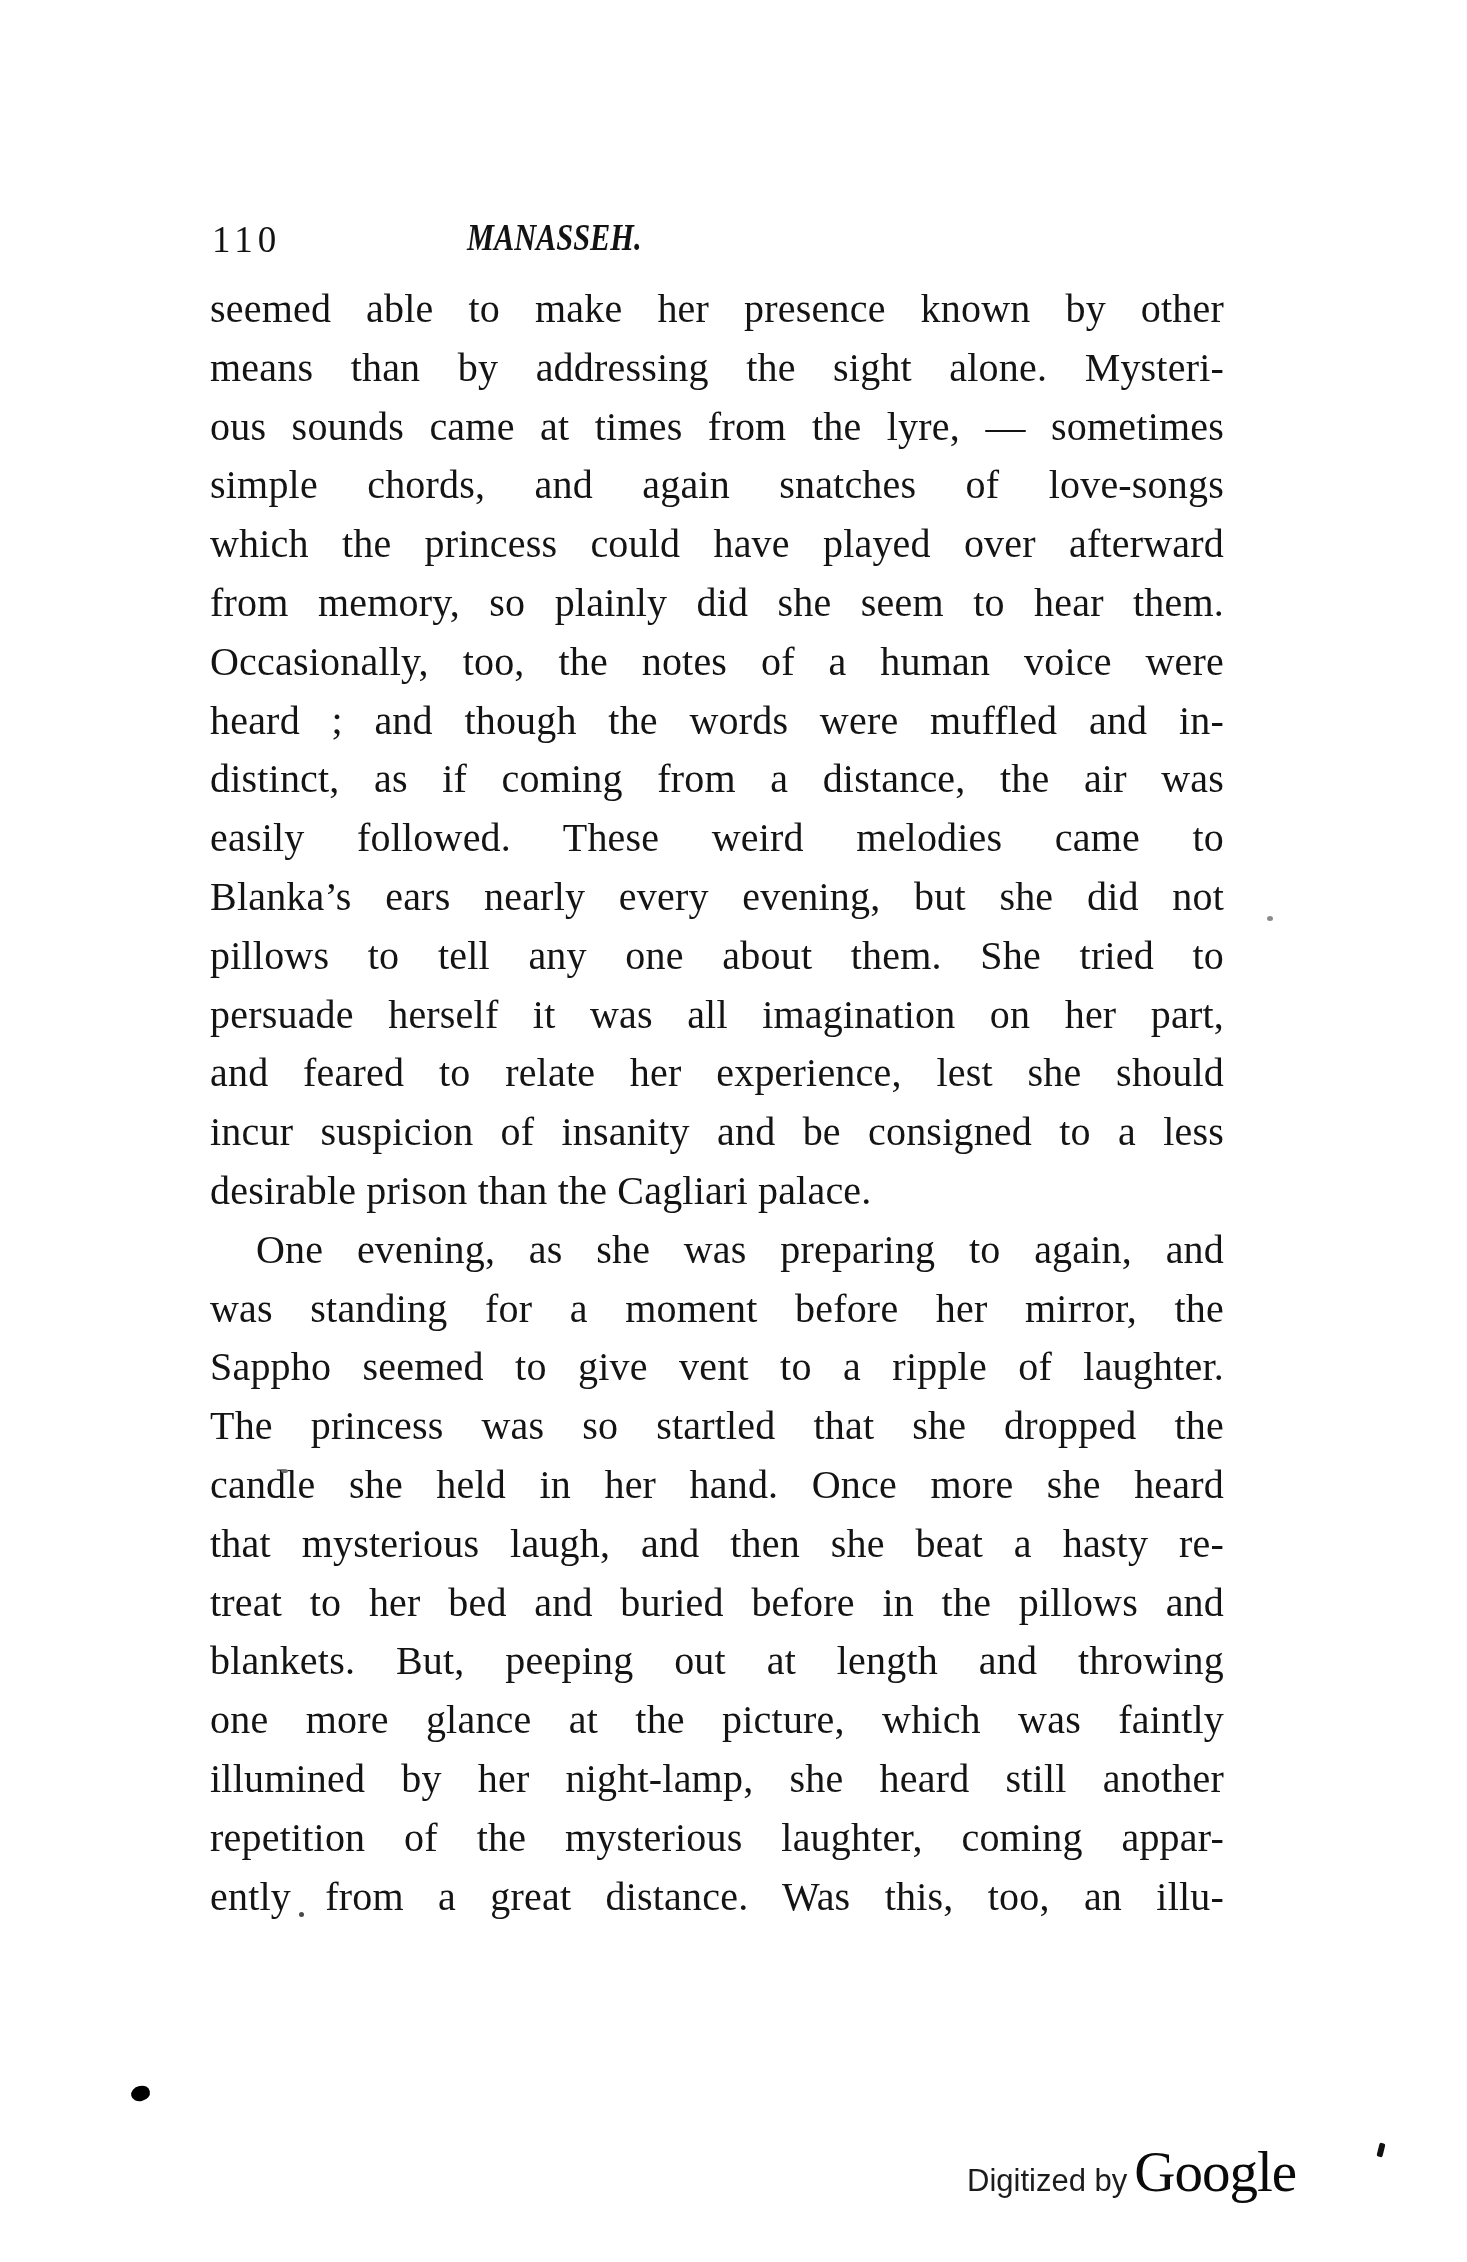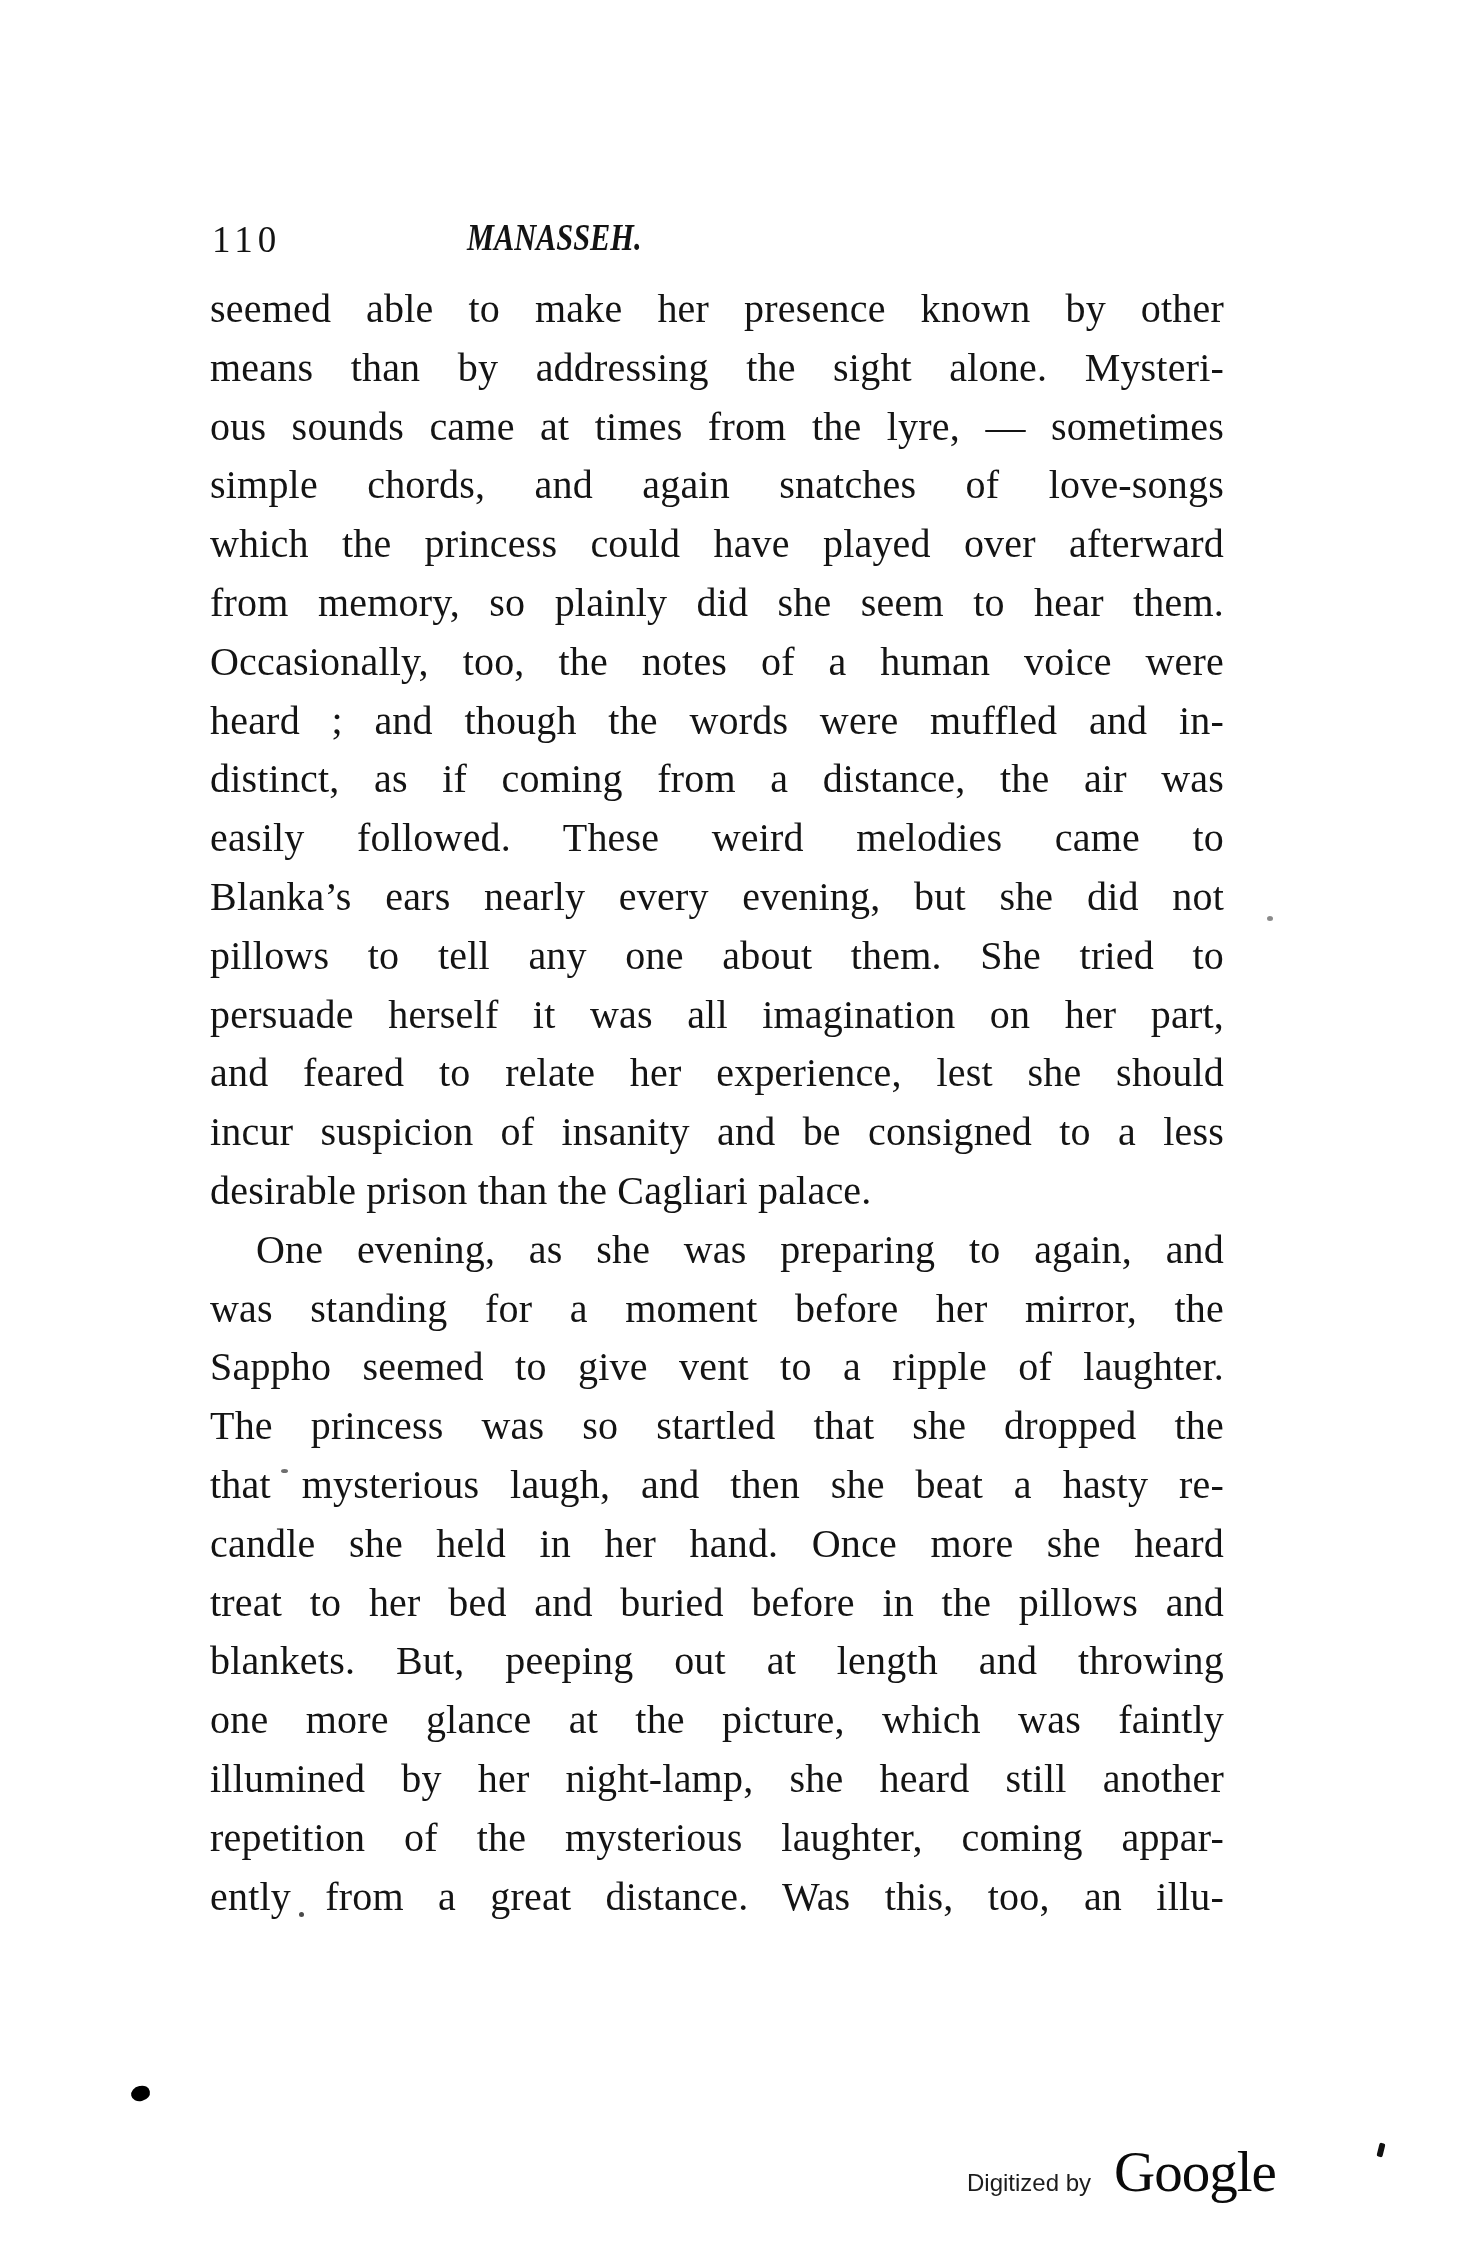--- a/index.html
+++ b/index.html
@@ -57,23 +57,23 @@
   }
   
   .google-credit {
     position: absolute;
     left: 967px; top: 2094px;
     display: flex;
     align-items: baseline;
   }
   .digitized-by {
     font-family: "Liberation Sans", sans-serif;
-    font-size: 24px;
+    font-size: 31px;
     color: #1c1c1c;
-    margin-right: 23px;
+    margin-right: 7px;
   }
   .google-logo {
     font-family: "Liberation Serif", serif;
     font-size: 57px;
     letter-spacing: -1px;
     color: #0a0a0a;
     margin-top: 45px;
   }
   
   .speck { position: absolute; background: #000; }
@@ -106,22 +106,22 @@
       <div class="line">Blanka’s ears nearly every evening, but she did not</div>
       <div class="line">pillows to tell any one about them.  She tried to</div>
       <div class="line">persuade herself it was all imagination on her part,</div>
       <div class="line">and feared to relate her experience, lest she should</div>
       <div class="line">incur suspicion of insanity and be consigned to a less</div>
       <div class="line plain">desirable prison than the Cagliari palace.</div>
       <div class="line indent">One evening, as she was preparing to again, and</div>
       <div class="line">was standing for a moment before her mirror, the</div>
       <div class="line">Sappho seemed to give vent to a ripple of laughter.</div>
       <div class="line">The princess was so startled that she dropped the</div>
+      <div class="line">candle she held in her hand.  Once more she heard</div>
       <div class="line">that mysterious laugh, and then she beat a hasty re-</div>
-      <div class="line">candle she held in her hand.  Once more she heard</div>
       <div class="line">treat to her bed and buried before in the pillows and</div>
       <div class="line">blankets.  But, peeping out at length and throwing</div>
       <div class="line">one more glance at the picture, which was faintly</div>
       <div class="line">illumined by her night-lamp, she heard still another</div>
       <div class="line">repetition of the mysterious laughter, coming appar-</div>
       <div class="line">ently from a great distance.  Was this, too, an illu-</div>
     </div>
 
   <div class="speck speck-blob"></div>
   <div class="speck speck-squiggle"></div>

